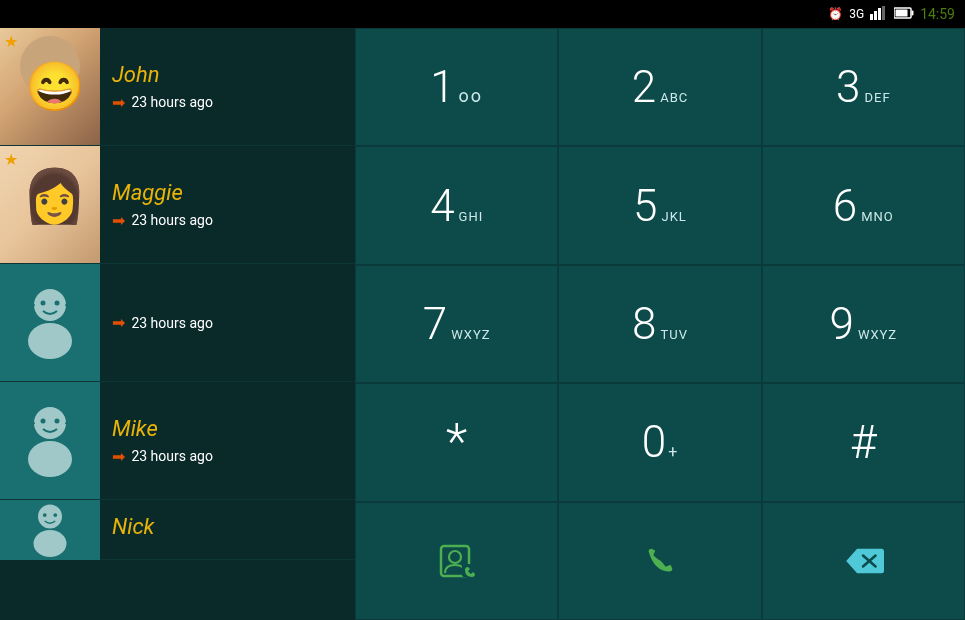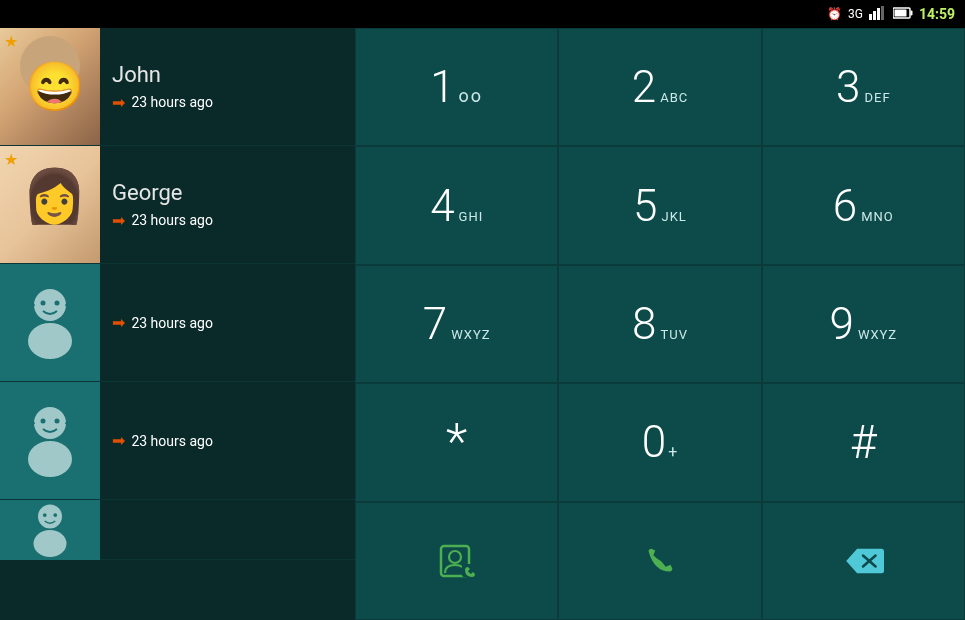--- a/index.html
+++ b/index.html
@@ -20,23 +20,23 @@
       align-items: center;
       justify-content: flex-end;
       padding-right: 10px;
       gap: 6px;
     }
     .status-icon {
       color: #fff;
       font-size: 12px;
     }
     #time-display {
-      color: #bef264;
+      color: #4d7c0f;
       font-size: 14px;
-      font-weight: bold;
+      font-weight: normal;
     }
 
     
     #main {
       display: flex;
       width: 965px;
       height: 592px;
     }
 
     
@@ -128,24 +128,25 @@
       left: 4px;
       color: #f0a000;
       font-size: 16px;
     }
 
     .contact-info {
       flex: 1;
       padding: 0 12px;
     }
     .contact-name {
-      color: #e5e5e5;
+      color: #eab308;
       font-size: 22px;
       font-weight: 400;
       margin-bottom: 6px;
+      font-style: italic;
     }
     .contact-time {
       display: flex;
       align-items: center;
       gap: 6px;
       color: #ffffff;
       font-size: 14px;
     }
     .arrow-icon {
       color: #e05000;
@@ -266,21 +267,21 @@
           <span>23 hours ago</span>
         </div>
       </div>
     </div>
 
     <div class="contact-item">
       <div class="contact-avatar avatar-maggie">
         <span class="star-indicator">★</span>
       </div>
       <div class="contact-info">
-        <div class="contact-name">George</div>
+        <div class="contact-name">Maggie</div>
         <div class="contact-time">
           <span class="arrow-icon">➡</span>
           <span>23 hours ago</span>
         </div>
       </div>
     </div>
 
     <div class="contact-item">
       <div class="contact-avatar avatar-default">
         <svg class="person-svg" viewBox="0 0 70 80" fill="none" xmlns="http://www.w3.org/2000/svg">
@@ -309,37 +310,41 @@
           <circle cx="35" cy="22" r="16" fill="#a0c8c8"></circle>
           <ellipse cx="35" cy="58" rx="22" ry="18" fill="#a0c8c8"></ellipse>
           <circle cx="28" cy="20" r="2.5" fill="#1a7070"></circle>
           <circle cx="42" cy="20" r="2.5" fill="#1a7070"></circle>
           <path d="M28 28 Q35 34 42 28" stroke="#1a7070" stroke-width="2" fill="none"></path>
           <path d="M20 22 Q16 22 17 28 Q18 32 21 30" stroke="#1a7070" stroke-width="1.5" fill="none"></path>
           <path d="M50 22 Q54 22 53 28 Q52 32 49 30" stroke="#1a7070" stroke-width="1.5" fill="none"></path>
         </svg>
       </div>
       <div class="contact-info">
+        <div class="contact-name">Mike</div>
         <div class="contact-time">
           <span class="arrow-icon">➡</span>
           <span>23 hours ago</span>
         </div>
       </div>
     </div>
 
     <div class="contact-item-partial">
       <div class="contact-avatar-partial">
         <svg width="60" height="60" viewBox="0 0 70 80" fill="none" xmlns="http://www.w3.org/2000/svg">
           <circle cx="35" cy="22" r="16" fill="#a0c8c8"></circle>
           <ellipse cx="35" cy="58" rx="22" ry="18" fill="#a0c8c8"></ellipse>
           <circle cx="28" cy="20" r="2.5" fill="#1a7070"></circle>
           <circle cx="42" cy="20" r="2.5" fill="#1a7070"></circle>
           <path d="M28 28 Q35 34 42 28" stroke="#1a7070" stroke-width="2" fill="none"></path>
         </svg>
       </div>
+      <div class="contact-info">
+        <div class="contact-name">Nick</div>
+      </div>
     </div>
 
   </div>
 
   <div id="dialpad">
 
     <div class="dial-key">
       <div style="display:flex;align-items:baseline;gap:4px;">
         <span class="key-number">1</span>
         <span class="key-letters" style="font-size:18px;letter-spacing:2px;">oo</span>

